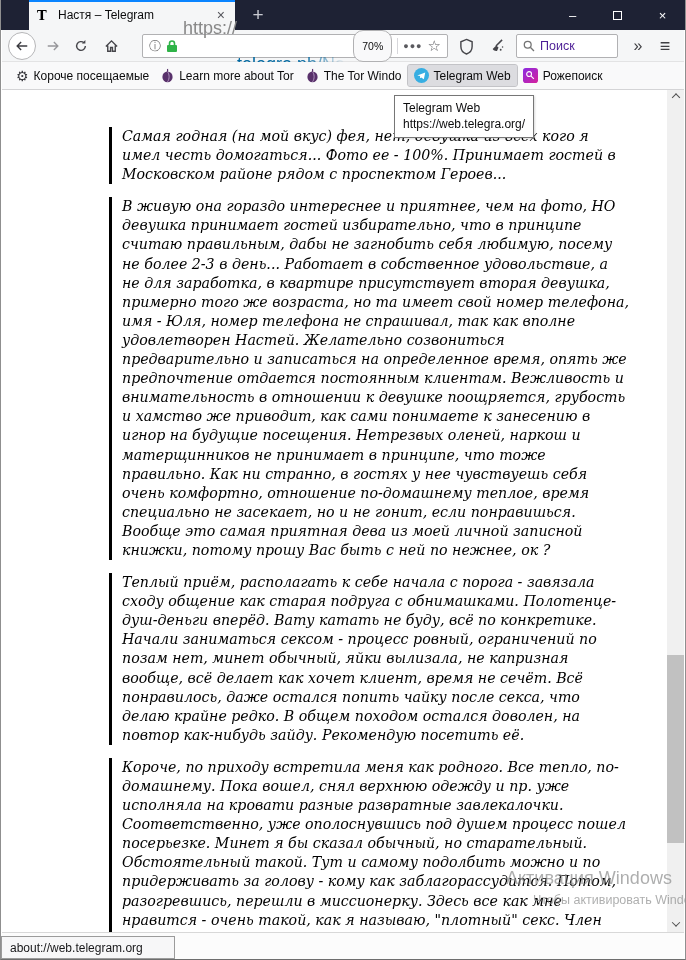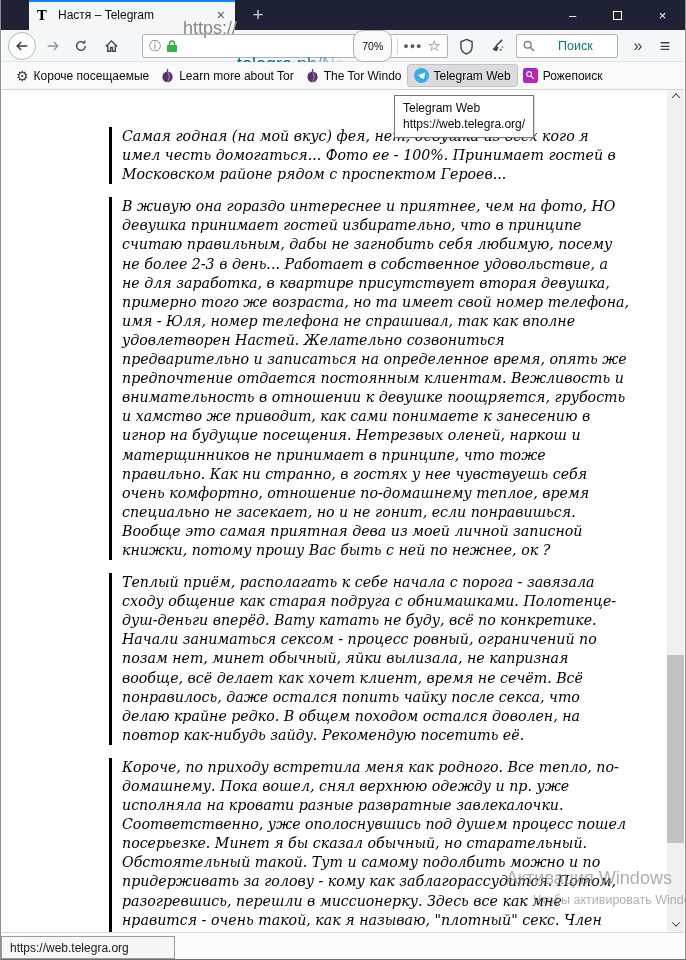--- a/index.html
+++ b/index.html
@@ -37,21 +37,21 @@
   .url-rest { color:#0369a1; -webkit-mask-image:linear-gradient(90deg,#000 60%,transparent 100%);
               mask-image:linear-gradient(90deg,#000 60%,transparent 100%);margin-top:36px; }
   .zoom-pill { border:1px solid #b1b1b3; border-radius:10px; font-size:10.5px; color:#0c0c0d; padding:9px 8px; background:#f9f9fa; }
   .url-sep { width:1px; height:16px; background:#d7d7db; }
   .dots { color:#5a5a5f; font-size:9px; letter-spacing:1px; }
   .star { color:#5a5a5f; font-size:15px; }
   .shield-btn { left:452px; width:24px; }
   .broom-btn { left:480px; width:26px; }
   .searchbox { position:absolute; left:514px; top:4px; width:102px; height:24px; background:#fff; border:1px solid #b1b1b3;
                border-radius:2px; display:flex; align-items:center; padding:0 6px; gap:5px; }
-  .search-placeholder { color:#0f766e; font-size:12.5px;margin-left:18px; }
+  .search-placeholder { color:#4c1d95; font-size:12.5px; }
   .chev-btn { left:624px; width:24px; color:#3f3f43; font-size:16px; }
   .menu-btn { left:650px; width:26px; color:#3f3f43; font-size:18px; }
 
   
   .bookmarksbar { position:absolute; top:62px; left:1px; right:1px; height:28px; background:#f9f9fa;
                   border-bottom:1px solid #d4d4d6; display:flex; align-items:center; padding-left:8px; }
   .bm-item { display:flex; align-items:center; gap:5px; padding:3px 6px; border-radius:2px; font-size:12px; color:#0c0c0d; white-space:nowrap; }
   .bm-item.highlight { background:#dcdce0; outline:1px solid #c3c3c7; }
   .bm-gear { font-size:14px; color:#38383d; line-height:1; }
 
@@ -236,21 +236,21 @@
         <span class="chev chev-up"></span>
       </div>
     <div class="sb-thumb"></div>
     <div class="sb-btn sb-down">
         <span class="chev chev-dn"></span>
       </div>
   </div>
 
   <div class="bottomstrip"></div>
   <div class="status-popup">
-    <span>https://web.telegra.org</span>
+    <span>about://web.telegram.org</span>
   </div>
 
   <div class="watermark">
     <div class="wm1">Активация Windows</div>
     <div class="wm2">Чтобы активировать Windo</div>
   </div>
 
 </div>
 
 </body></html>

